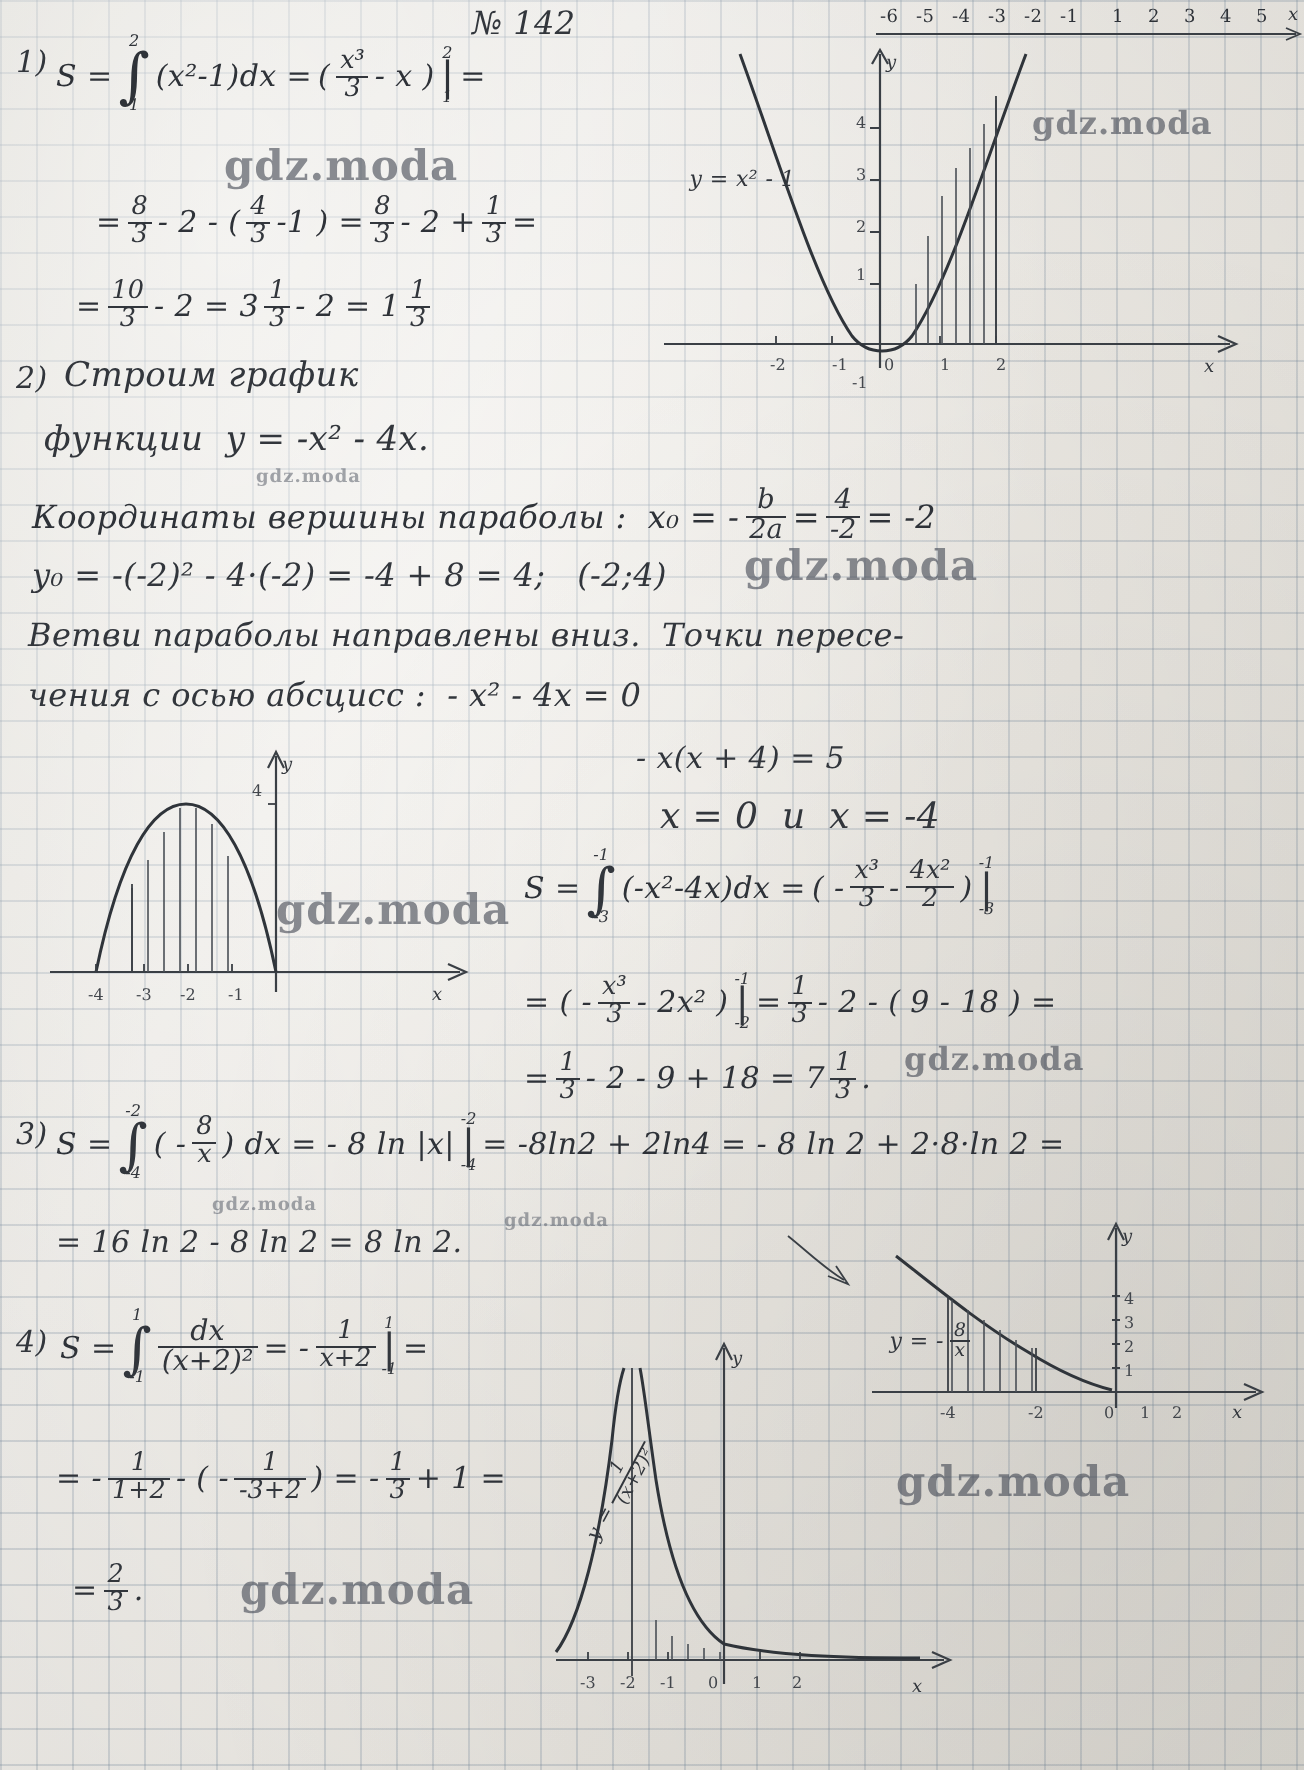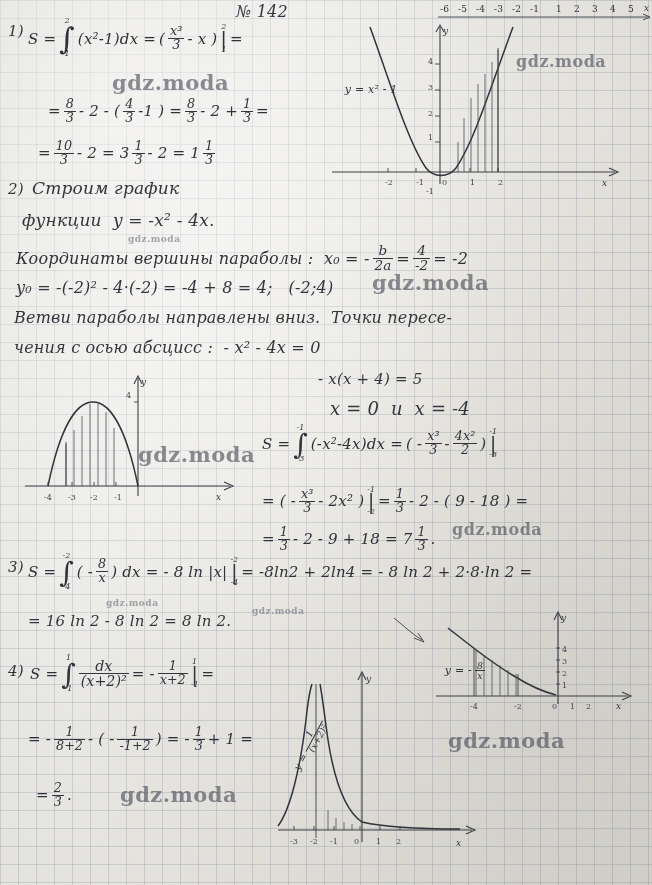--- a/index.html
+++ b/index.html
@@ -406,26 +406,26 @@
       </span>
       <span class="ink" style="position:static;">=</span>
     </div>
   </div>
 
   <div style="position:absolute;left:28px;top:726px;">
     <div class="row hand" style="font-size:15px;">
       <span class="ink" style="position:static;">= -</span>
       <span class="frac">
           <span class="n">1</span>
-          <span class="d">8+2</span>
+          <span class="d">1+2</span>
         </span>
       <span class="ink" style="position:static;">- ( -</span>
       <span class="frac">
           <span class="n">1</span>
-          <span class="d">-1+2</span>
+          <span class="d">-3+2</span>
         </span>
       <span class="ink" style="position:static;">) = -</span>
       <span class="frac">
           <span class="n">1</span>
           <span class="d">3</span>
         </span>
       <span class="ink" style="position:static;">+ 1 =</span>
     </div>
   </div>
 

